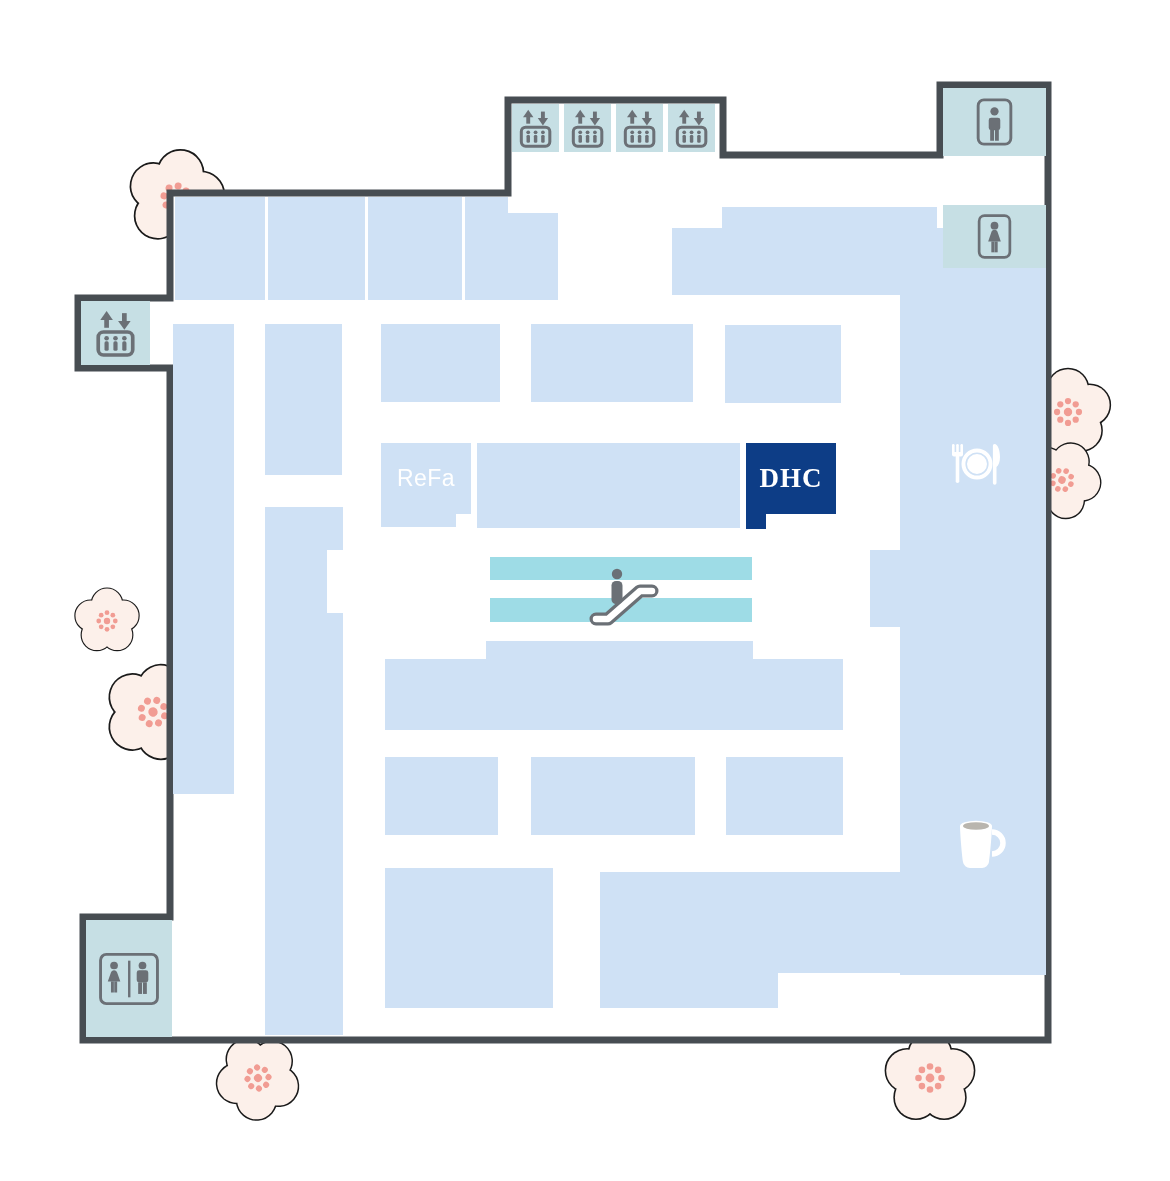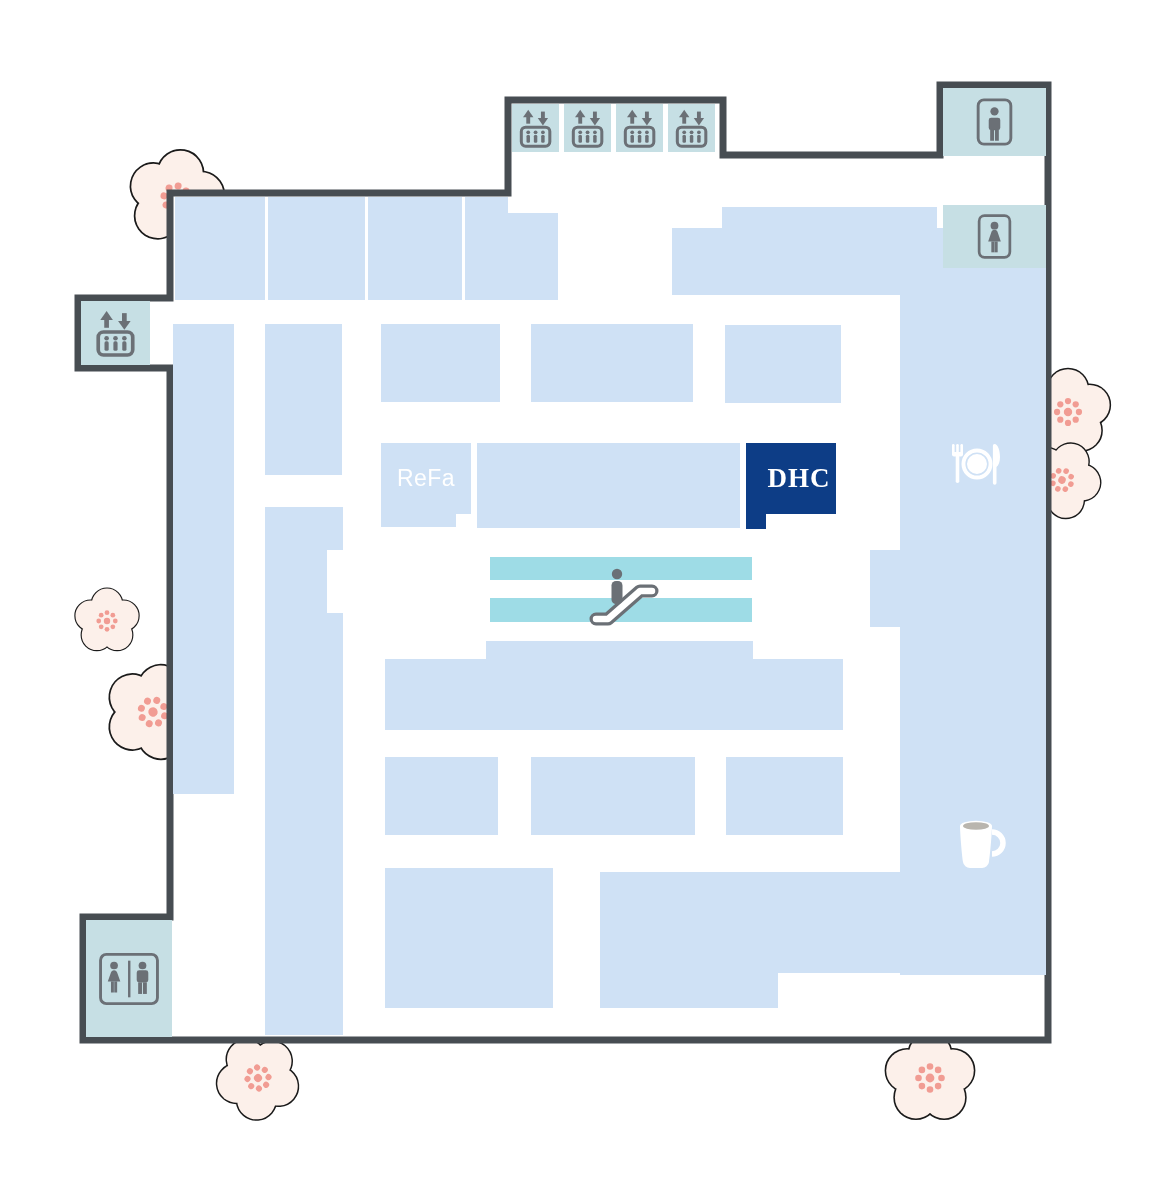--- a/index.html
+++ b/index.html
@@ -8,21 +8,21 @@
   #bg{position:absolute;left:0;top:0;z-index:0;}
   .blk{position:absolute;background:var(--block);z-index:2;}
   .navy{position:absolute;background:var(--dhc_navy);z-index:3;}
   .notch{position:absolute;background:var(--canvas,#fff);z-index:3;}
   .fac{position:absolute;background:var(--facility);z-index:4;display:flex;align-items:center;justify-content:center;}
   .stripe{position:absolute;background:var(--stripe);z-index:2;}
   .iconwrap{position:absolute;z-index:5;display:flex;align-items:center;justify-content:center;}
   .icon{color:var(--icon_gray);display:block;}
   .lbl{position:absolute;z-index:6;display:flex;align-items:center;justify-content:center;}
   #refa-label{left:381px;top:443px;width:90px;height:71px;color:var(--refa_text);font-size:23px;letter-spacing:.5px;}
-  #dhc-label{left:746px;top:443px;width:90px;height:71px;color:#fff;font-family:"Liberation Serif","DejaVu Serif",serif;font-size:27px;letter-spacing:1px;font-weight:600;margin-left:8px;}
+  #dhc-label{left:746px;top:443px;width:90px;height:71px;color:#fff;font-family:"Liberation Serif","DejaVu Serif",serif;font-size:27px;letter-spacing:1px;font-weight:600;}
   #banner{position:absolute;left:285px;top:1017px;width:610px;height:55px;background:var(--banner_red);
           border-radius:28px;z-index:8;display:flex;align-items:center;justify-content:center;
           color:var(--banner_text);font-size:27px;font-weight:bold;letter-spacing:.5px;}
 </style>
 </head>
 <body>
 
 <div id="stage">
 
   <svg id="bg" width="1170" height="1181" viewBox="0 0 1170 1181">

